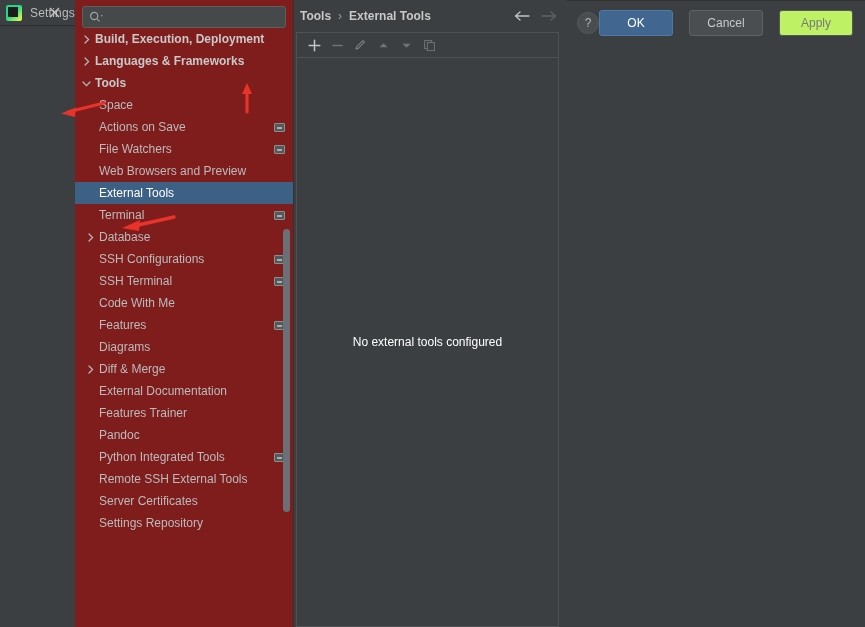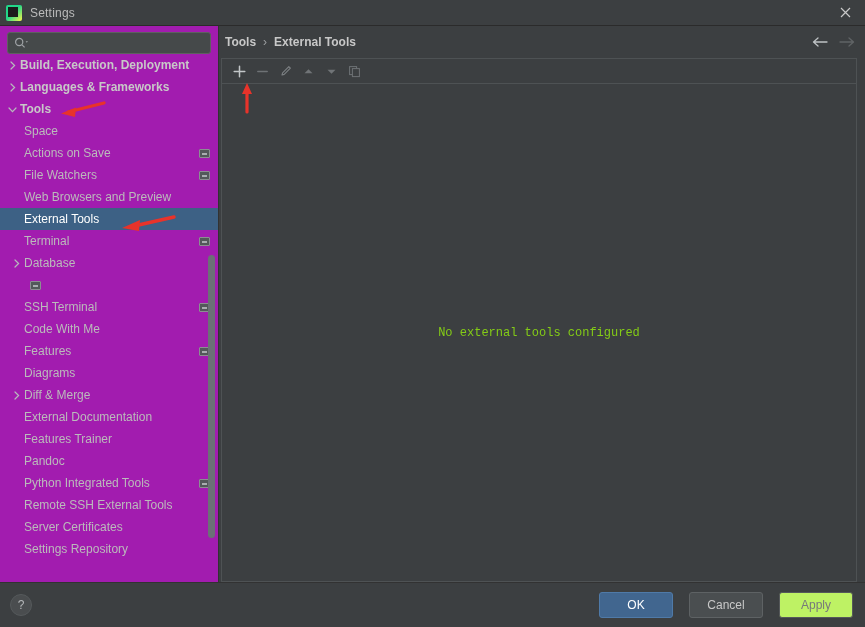--- a/index.html
+++ b/index.html
@@ -6,21 +6,21 @@
   html, body {
     width: 865px; height: 627px;
     background: #3c3f41;
     font-family: "Liberation Sans", sans-serif;
     overflow: hidden;
   }
   #app {
     position: relative;
     width: 865px; height: 627px;
     background: #3c3f41;
-    display: flex; flex-direction: column;
+    display: flex; flex-direction: row;
   }
 
   
   .titlebar {
     height: 26px; flex: 0 0 26px;
     background: #3c3f41;
     display: flex; align-items: center;
     border-bottom: 1px solid #2b2b2b;
     position: relative;
   }
@@ -48,21 +48,21 @@
     cursor: pointer;
   }
   .win-close svg { display:block; }
 
   
   .body-split { flex: 1 1 auto; display: flex; min-height: 0; }
 
   
   .sidebar {
     width: 219px; flex: 0 0 219px;
-    background: #a21caf;
+    background: #7f1d1d;
     display: flex; flex-direction: column;
     border-right: 1px solid #323232;
     position: relative;
   }
   .search-wrap { padding: 6px 7px 5px 7px; }
   .search-box {
     height: 22px; background: #45494a;
     border: 1px solid #5e6060; border-radius: 3px;
     display: flex; align-items: center; padding: 0 6px;
     position: relative;
@@ -150,21 +150,21 @@
     color: #b4b7b9;
   }
   .tb-btn.disabled { color: #6e7275; cursor: default; }
   .tb-btn svg { display: block; }
 
   .empty-area {
     flex: 1 1 auto; display: flex;
     align-items: center; justify-content: center;
     position: relative;
   }
-  .empty-text { font-size: 12px; color: #84cc16; font-family: Liberation Mono, monospace; }
+  .empty-text { font-size: 12px; color: #ffffff; }
 
   
   .footer {
     height: 45px; flex: 0 0 45px;
     background: #3c3f41;
     border-top: 1px solid #323232;
     display: flex; align-items: center;
     padding: 0 12px 0 10px;
   }
   .help-btn {
@@ -274,20 +274,21 @@
           <div class="tree-row lvl1">
             <span class="chev">
               <svg width="9" height="9" viewBox="0 0 9 9">
                 <path d="M3 1 L6.6 4.5 L3 8" stroke="#b7babc" stroke-width="1.2" fill="none" stroke-linecap="round"></path>
               </svg>
             </span>
             <span class="row-label">Database</span>
           </div>
           <div class="tree-row lvl1">
             <span class="chev"></span>
+            <span class="row-label">SSH Configurations</span>
             <span class="badge-icon"></span>
           </div>
           <div class="tree-row lvl1">
             <span class="chev"></span>
             <span class="row-label">SSH Terminal</span>
             <span class="badge-icon"></span>
           </div>
           <div class="tree-row lvl1">
             <span class="chev"></span>
             <span class="row-label">Code With Me</span>

